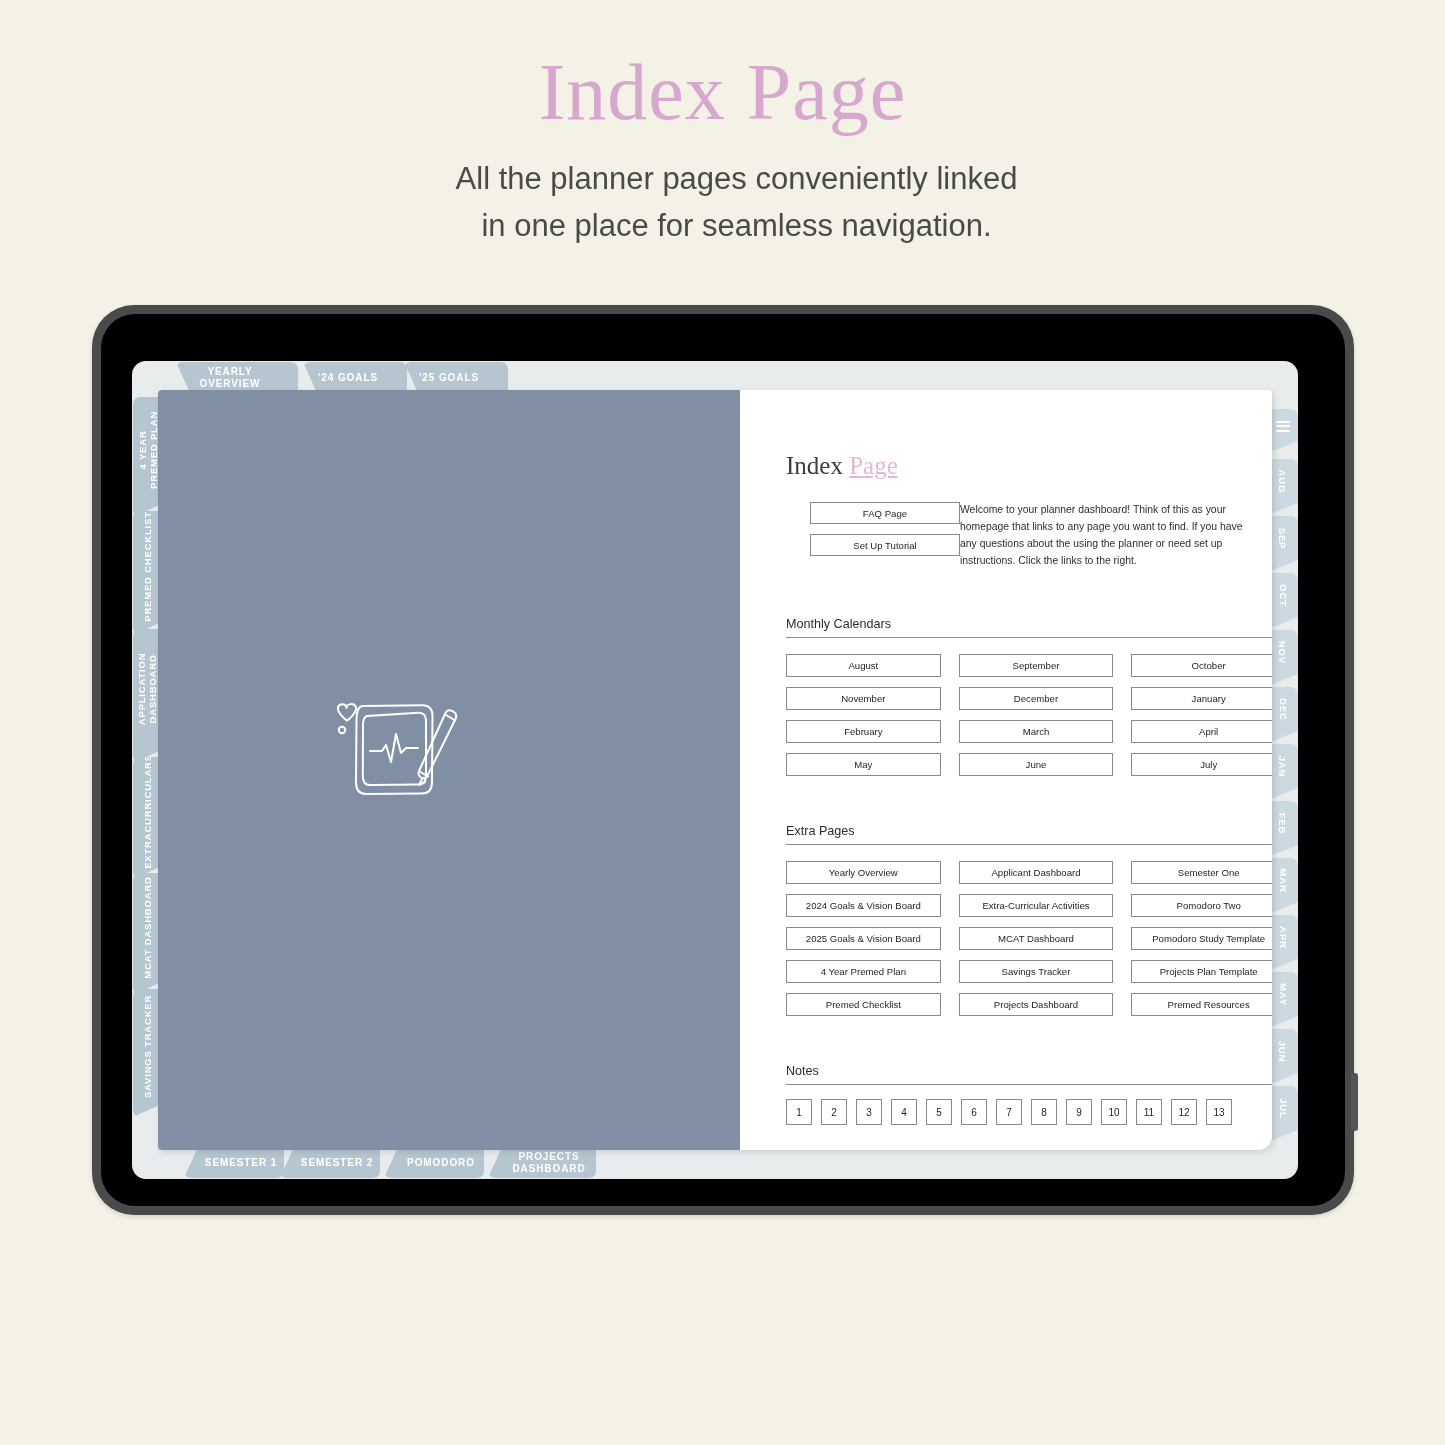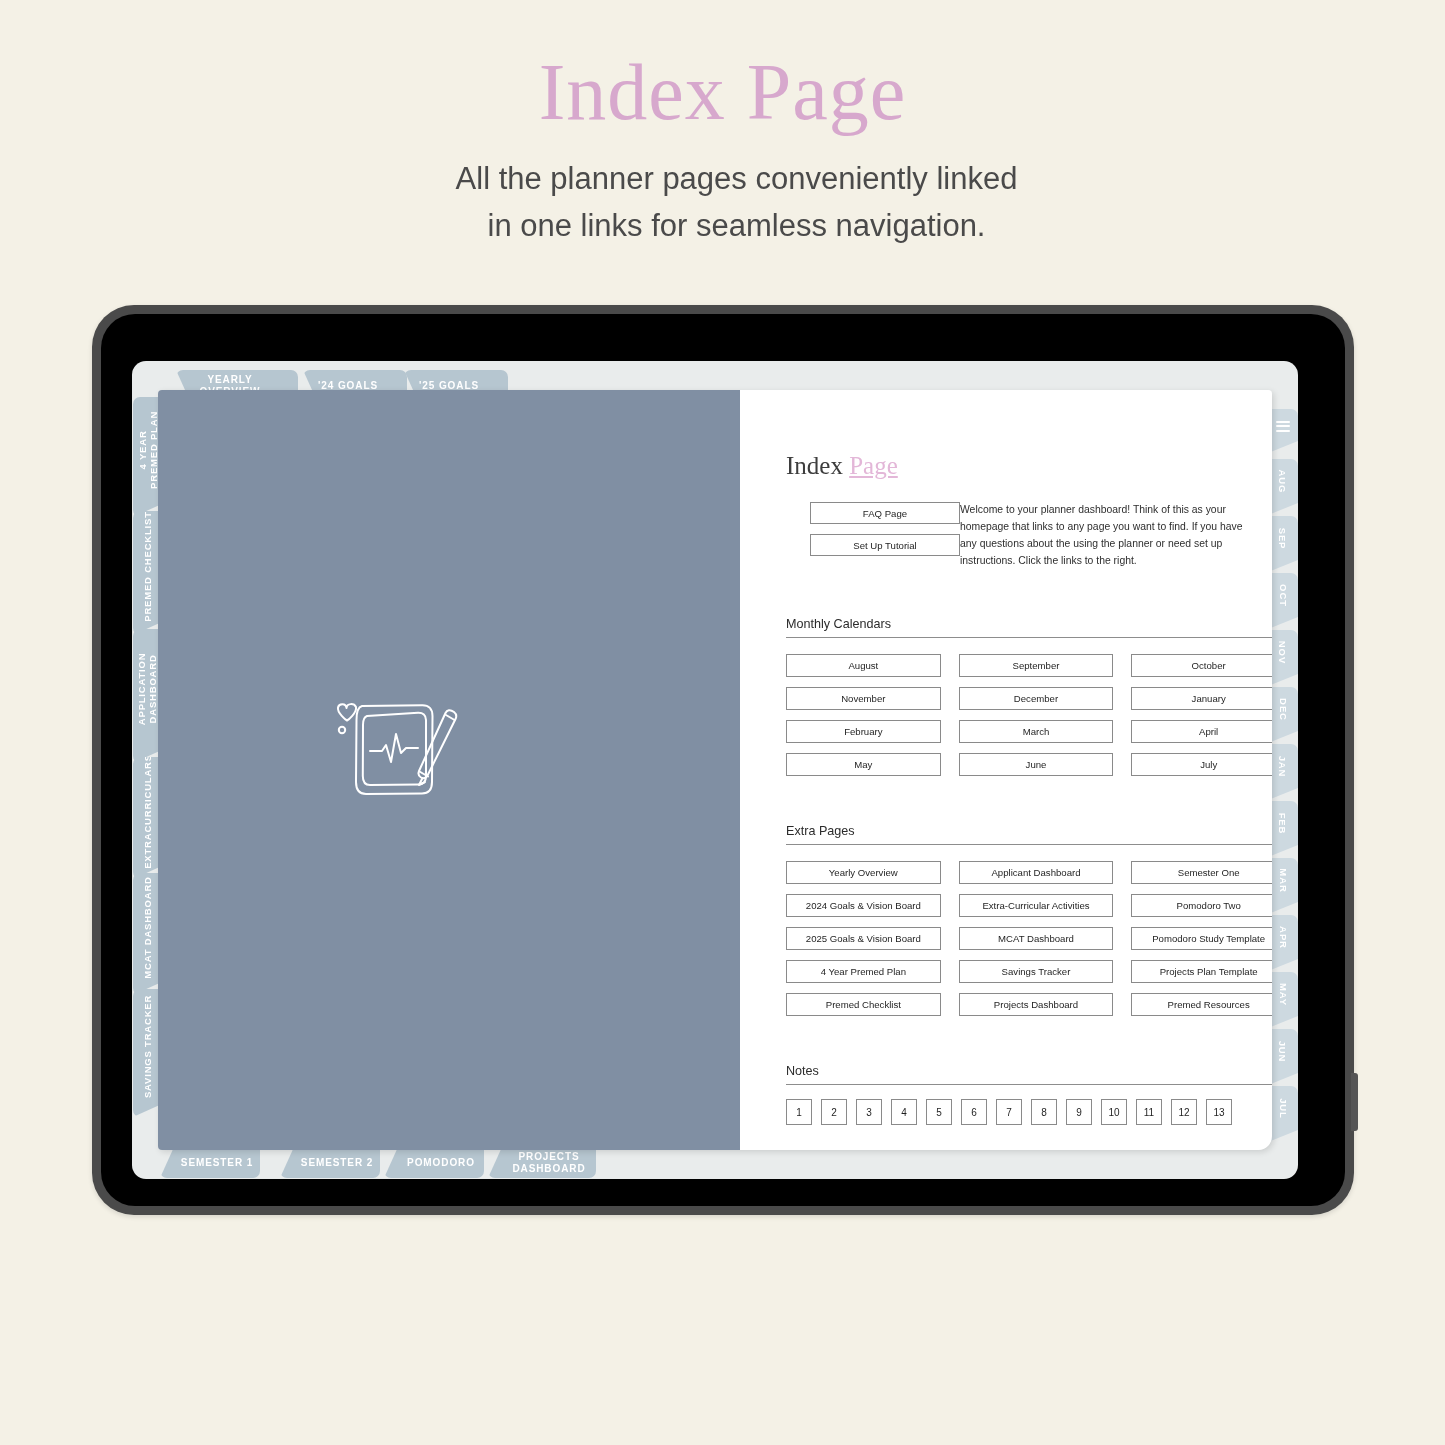--- a/index.html
+++ b/index.html
@@ -59,21 +59,21 @@
   
   #planner{
     position:absolute;
     left:31px; top:47px;
     width:1166px; height:818px;
     background:#e9ecec;
     border-radius:14px;
   }
 
   
-  #tabs-top{position:absolute;left:0;top:8px;width:100%;height:32px;}
+  #tabs-top{position:absolute;left:0;top:0;width:100%;height:32px;}
   .tab-top{
     position:absolute; top:1px; height:31px;
     background:#b6c6d0;
     color:#ffffff;
     font-size:10px; font-weight:bold; letter-spacing:0.9px;
     display:flex;align-items:center;justify-content:center;text-align:center;
     line-height:1.15;
     border-radius:7px 7px 0 0;
     clip-path:polygon(0 0,100% 0,100% 100%,14px 100%);
     padding-right:14px;
@@ -217,21 +217,21 @@
   }
   #notes-grid .lnk-btn{width:26px;height:26px;font-size:10px;flex:none;}
 </style>
 </head>
 <body>
 
 <div id="promo">
   <div id="promo-title">Index Page</div>
   <div id="promo-sub">
     <span class="promo-line">All the planner pages conveniently linked</span>
-    <span class="promo-line">in one links for seamless navigation.</span>
+    <span class="promo-line">in one place for seamless navigation.</span>
   </div>
 </div>
 
 <div id="device">
   <div id="cam-small"></div>
   <div id="cam-large"></div>
   <div id="cam-flash"></div>
   <div id="side-button"></div>
 
   <div id="screen">
@@ -314,21 +314,21 @@
           </div>
           <div class="tab-right" style="top: 620px; height: 56px;">
             <div class="rot">JUN</div>
           </div>
           <div class="tab-right" style="top: 677px; height: 56px;">
             <div class="rot">JUL</div>
           </div>
         </div>
 
       <div id="tabs-bottom">
-          <div class="tab-bottom" style="left: 28px; width: 100px; align-items: center;">
+          <div class="tab-bottom" style="left: 52px; width: 100px; align-items: center;">
             <div>SEMESTER 1</div>
           </div>
           <div class="tab-bottom" style="left: 148px; width: 100px;">
             <div>SEMESTER 2</div>
           </div>
           <div class="tab-bottom" style="left: 252px; width: 100px;">
             <div>POMODORO</div>
           </div>
           <div class="tab-bottom" style="left: 356px; width: 108px;">
             <div>PROJECTS<br>DASHBOARD</div>

